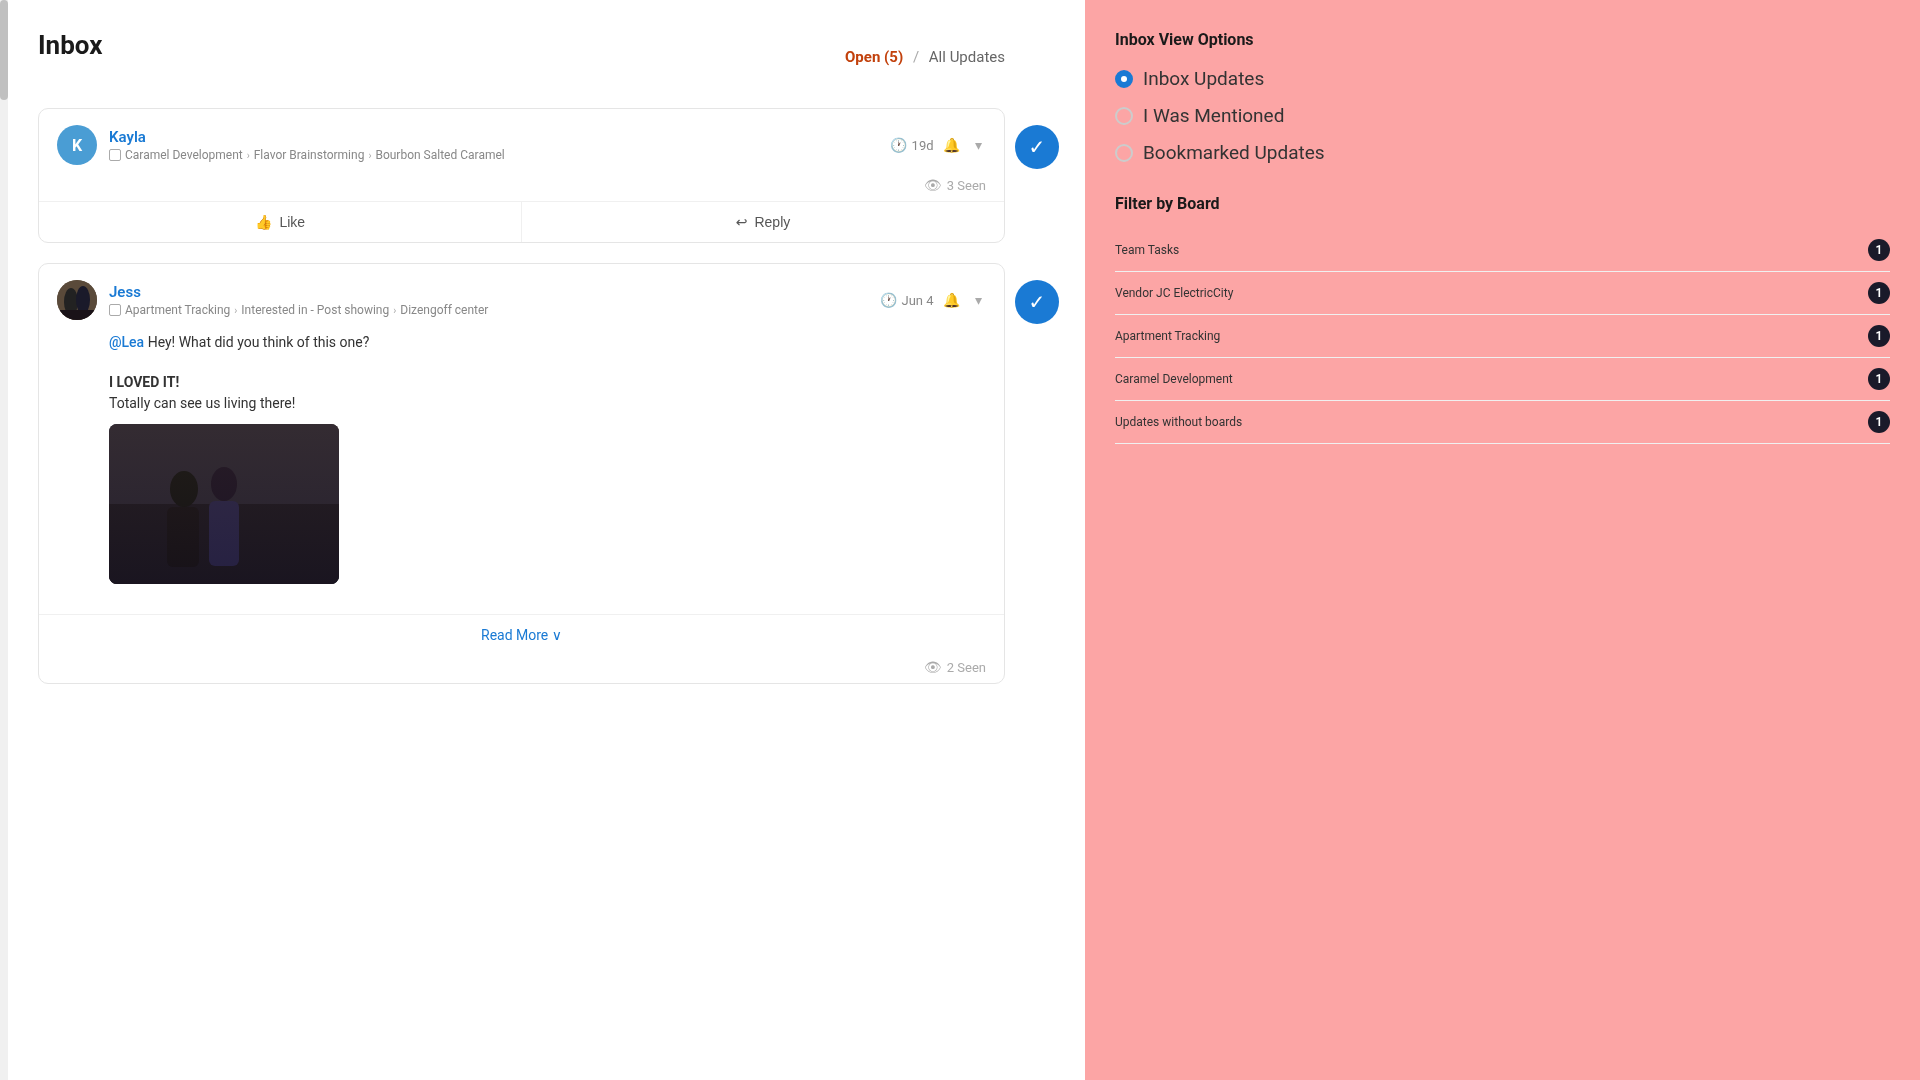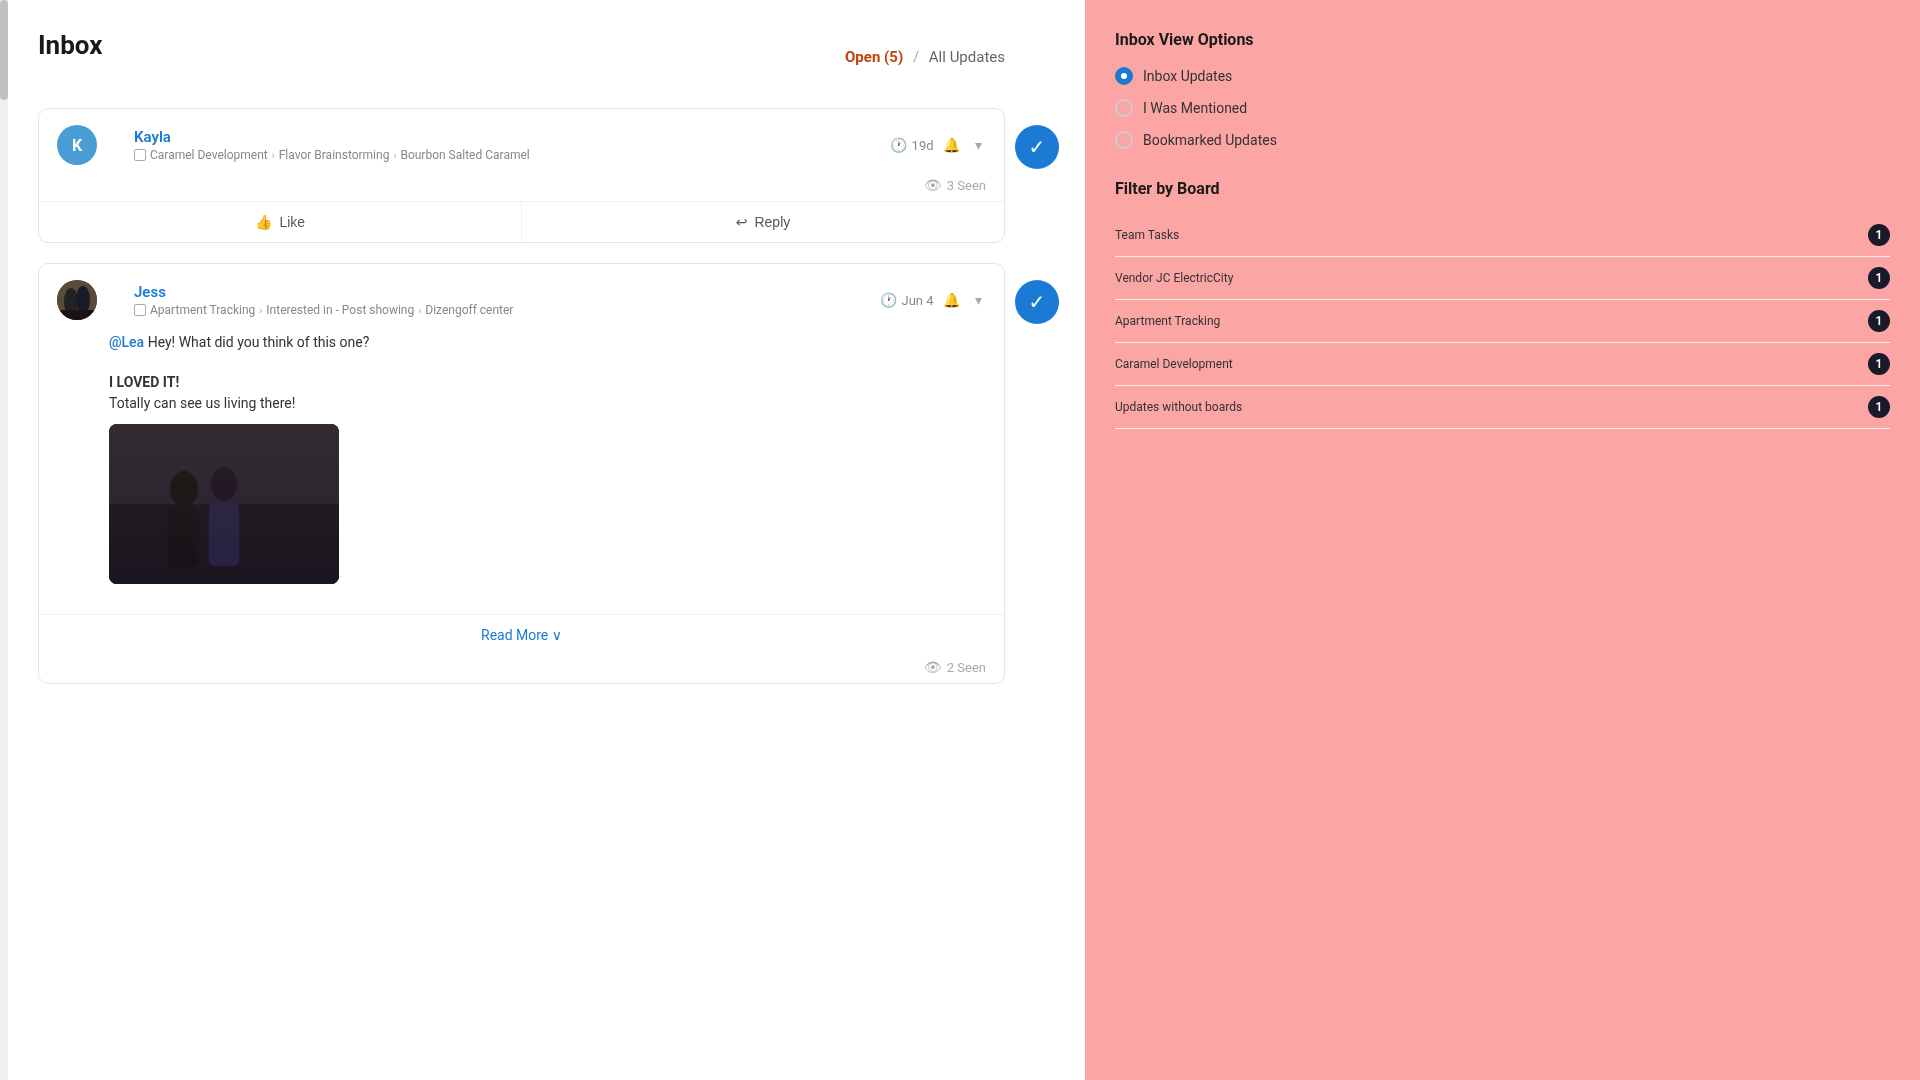--- a/index.html
+++ b/index.html
@@ -68,21 +68,20 @@
       background: linear-gradient(135deg, #7a6a5a 0%, #5a4a3a 100%);
       display: flex;
       align-items: center;
       justify-content: center;
       font-size: 13px;
       color: #ccc;
     }
 
     .card-header-info {
       flex: 1;
-      margin-left: 25px;
     }
     .card-author {
       font-size: 15px;
       font-weight: 600;
       color: #1a7ad4;
       cursor: pointer;
     }
     .card-breadcrumb {
       display: flex;
       align-items: center;
@@ -253,21 +252,21 @@
       content: '';
       width: 6px;
       height: 6px;
       border-radius: 50%;
       background: #fff;
     }
     .radio-circle.inactive {
       border-color: #ccc;
     }
     .radio-label {
-      font-size: 14px;
+      font-size: 19px;
       color: #333;
     }
 
     .filter-section-title {
       font-size: 16px;
       font-weight: 700;
       color: #1a1a1a;
       margin-bottom: 16px;
     }
 

